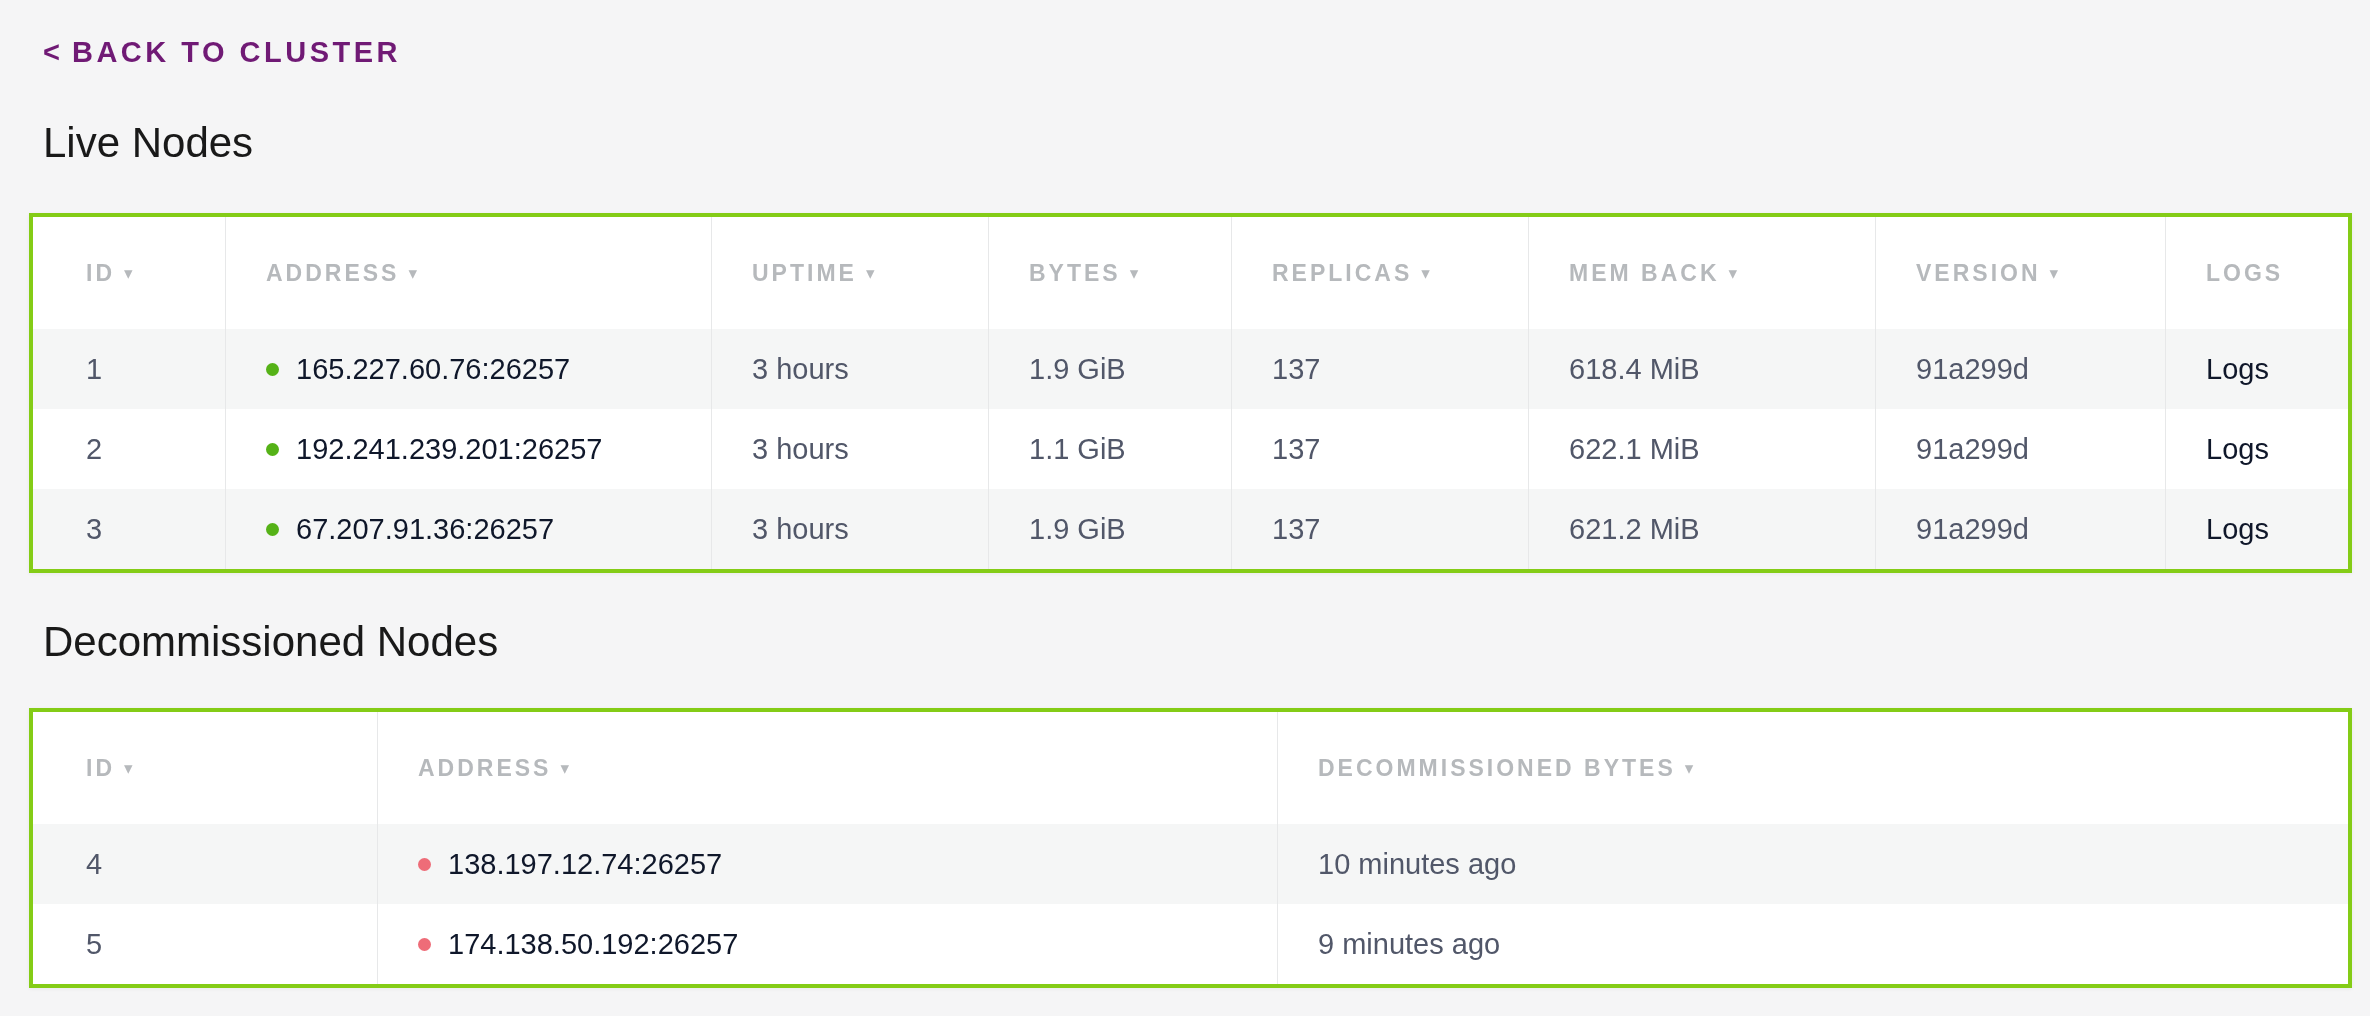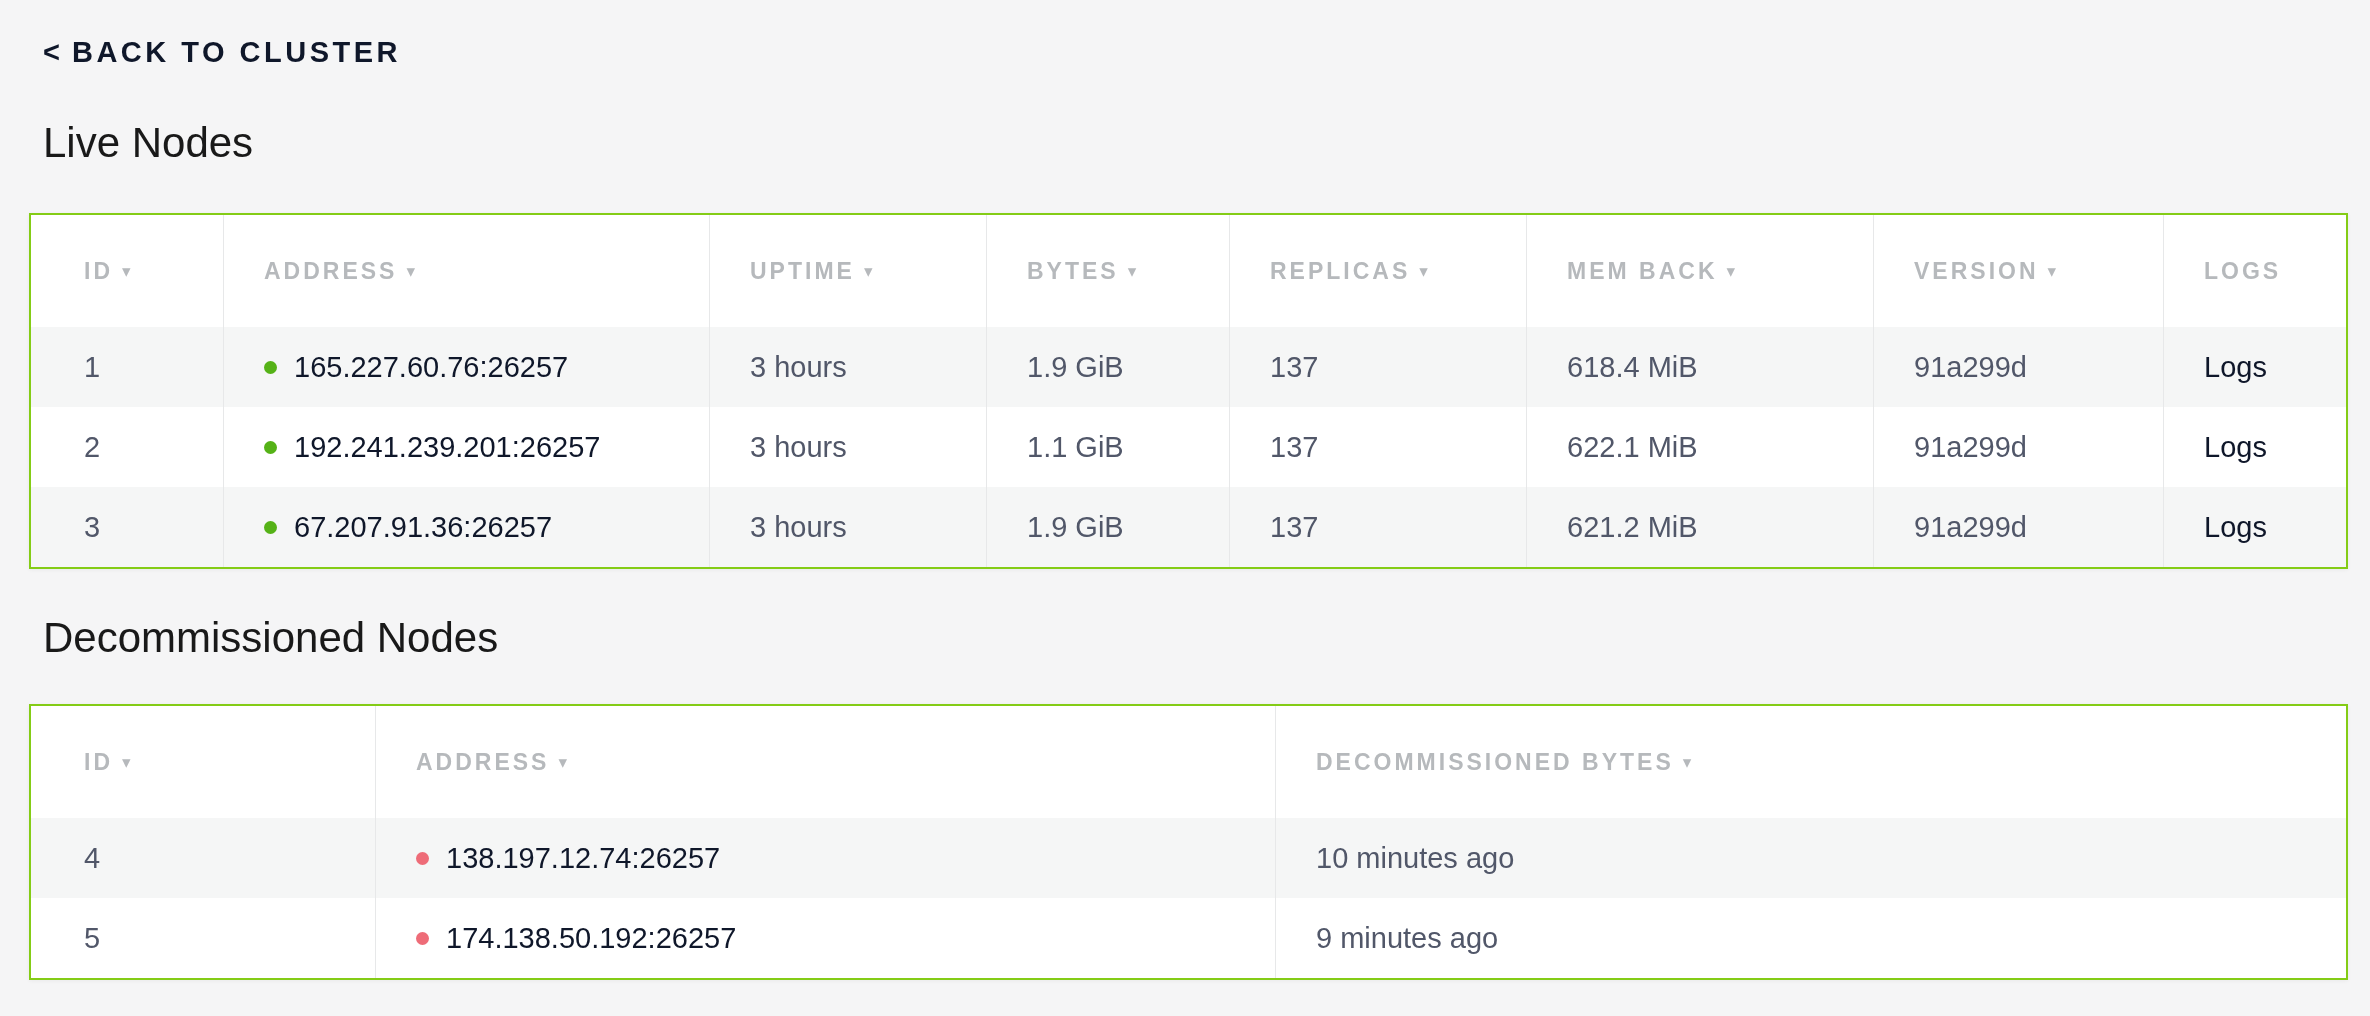--- a/index.html
+++ b/index.html
@@ -8,21 +8,21 @@
     width: 2370px; height: 1016px;
     background: #f5f5f6;
     font-family: "Liberation Sans", "DejaVu Sans", sans-serif;
     overflow: hidden;
   }
   .page { width: 2370px; height: 1016px; }
 
   .back-link {
     display: inline-block;
     margin: 38px 0 0 43px;
-    color: #0f172a;
+    color: #701a75;
     font-size: 29px;
     font-weight: bold;
     letter-spacing: 3.5px;
     line-height: 1;
     text-decoration: none;
     cursor: pointer;
   }
   .back-link .chev { margin-right: 12px; letter-spacing: 0; }
 
   h1 {
@@ -34,21 +34,21 @@
   }
   h1.second { margin-top: 46px; }
 
   table.nodes {
     margin: 47px 0 0 29px;
     width: 2315px;
     table-layout: fixed;
     border-collapse: separate;
     border-spacing: 0;
     background: #ffffff;
-    border: 2px solid #84cc16;
+    border: 4px solid #84cc16;
     box-shadow: 0 1px 4px rgba(0,0,0,0.05);
   }
   table.nodes.second { margin-top: 43px; }
 
   th {
     height: 112px;
     text-align: left;
     vertical-align: middle;
     padding: 0 6px 0 42px;
     font-size: 23px;

